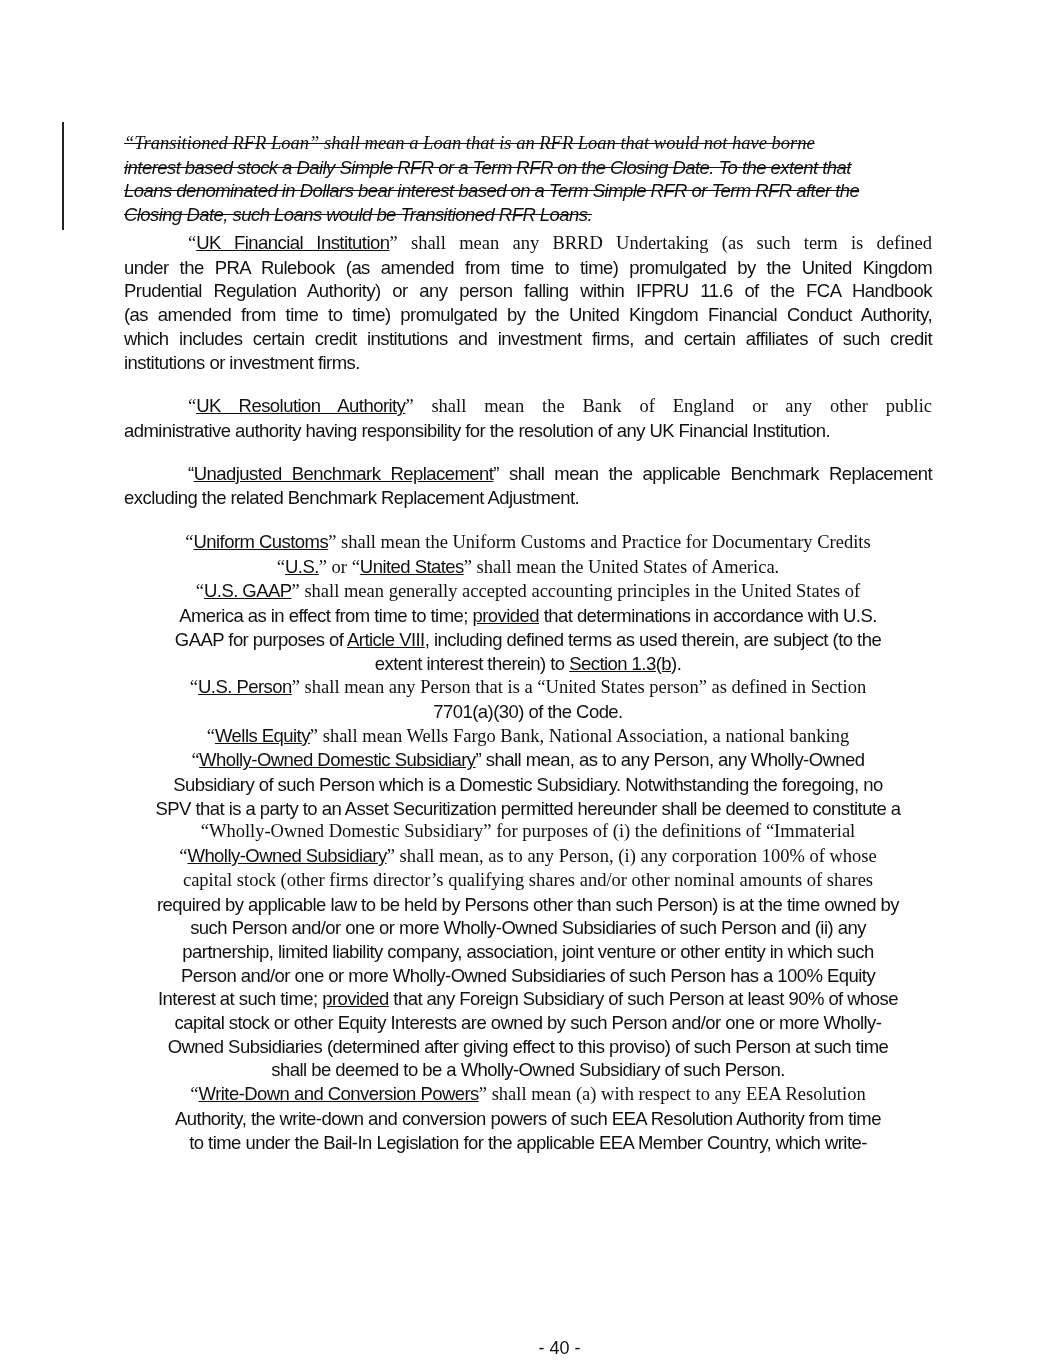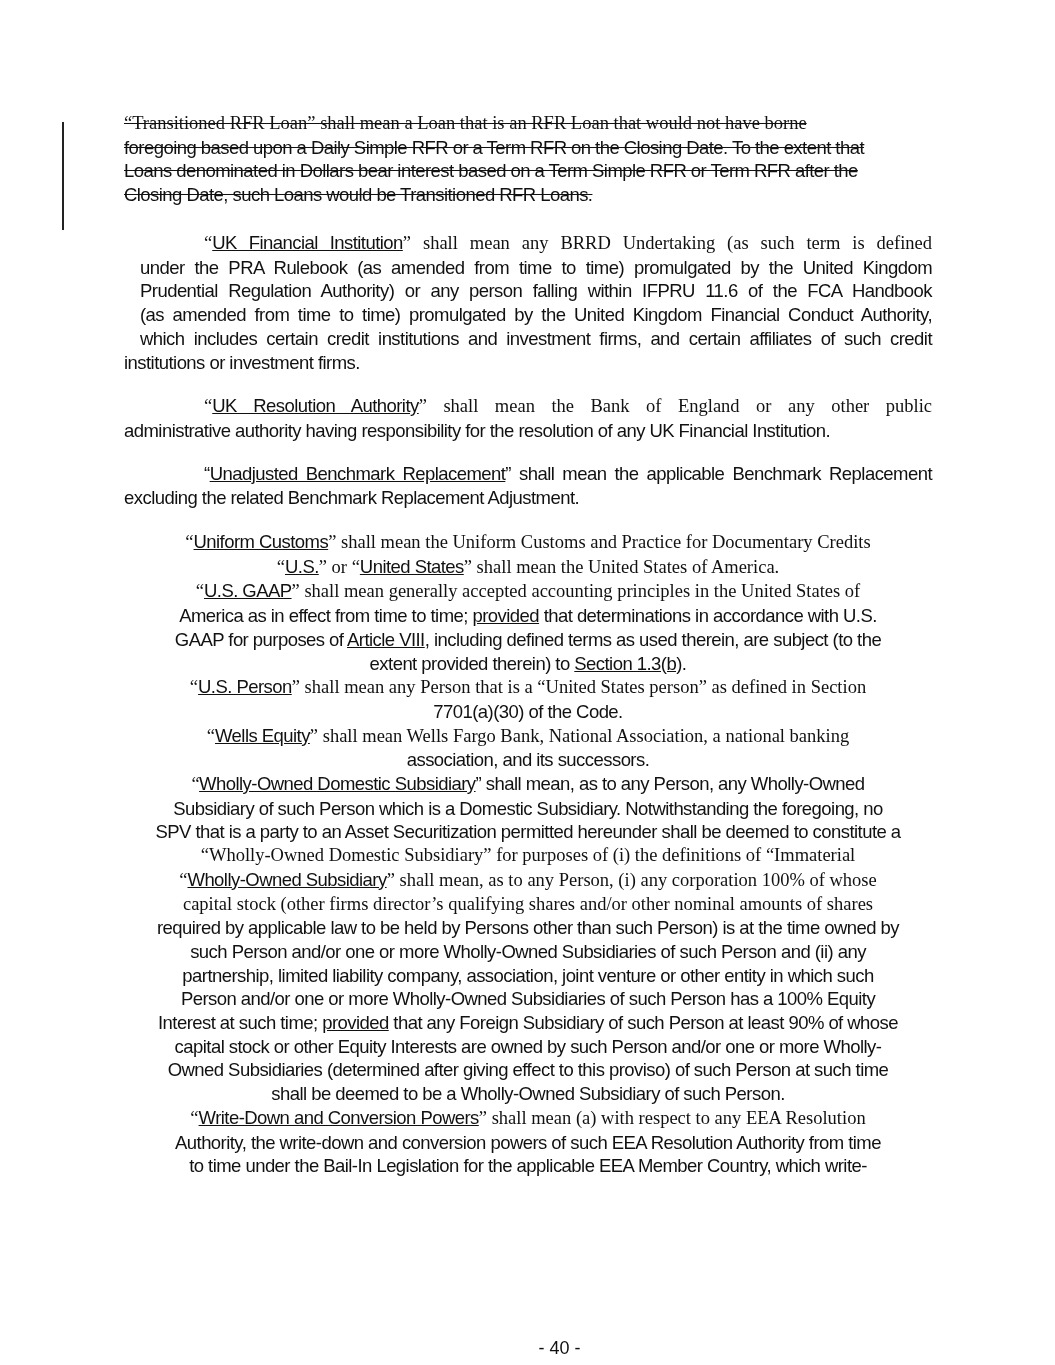--- a/index.html
+++ b/index.html
@@ -3,36 +3,36 @@
 <meta charset="utf-8">
 <style>
   html, body { margin:0; padding:0; background:#ffffff; }
   body { width:1055px; height:1365px; position:relative; overflow:hidden; color:#111; }
   .page { position:absolute; left:0; top:0; width:1055px; height:1365px; background:#fff; }
   .change-bar { position:absolute; left:62px; top:122px; width:2px; height:108px; background:#222; }
   .block { position:absolute; left:124px; width:808px; font-size:18.5px; line-height:23.7px; }
   .serif { font-family:"Liberation Serif", "DejaVu Serif", serif; }
   .sans { font-family:"Liberation Sans", "DejaVu Sans", sans-serif; letter-spacing:-0.55px; }
   .line { white-space:nowrap; display:block; }
-  .justify { text-align:justify; text-align-last:justify; white-space:normal;margin-left:16px; }
+  .justify { text-align:justify; text-align-last:justify; white-space:normal; }
   .u { text-decoration:underline; }
   .strike { text-decoration:line-through; }
   .indent { padding-left:64px; }
   .footer { position:absolute; top:1338px; left:0; width:1055px; text-align:center; font-family:"Liberation Sans", sans-serif; font-size:18px;margin-left:32px; }
 </style>
 </head>
 <body>
 
 <div class="page">
 
   <div class="change-bar"></div>
 
-  <div class="block" style="top:112px;">
+  <div class="block" style="top:132px;font-style:italic;">
     <span class="line serif strike">“Transitioned RFR Loan” shall mean a Loan that is an RFR Loan that would not have borne</span>
-    <span class="line sans strike">foregoing based upon a Daily Simple RFR or a Term RFR on the Closing Date.  To the extent that</span>
+    <span class="line sans strike">interest based stock a Daily Simple RFR or a Term RFR on the Closing Date.  To the extent that</span>
     <span class="line sans strike">Loans denominated in Dollars bear interest based on a Term Simple RFR or Term RFR after the</span>
     <span class="line sans strike">Closing Date, such Loans would be Transitioned RFR Loans.</span>
   </div>
 
   <div class="block" style="top:231px;">
     <span class="line justify indent serif">“<span class="sans u">UK Financial Institution</span><span>” shall mean any BRRD Undertaking (as such term is defined</span></span>
     <span class="line justify sans">under the PRA Rulebook (as amended from time to time) promulgated by the United Kingdom</span>
     <span class="line justify sans">Prudential Regulation Authority) or any person falling within IFPRU 11.6 of the FCA Handbook</span>
     <span class="line justify sans">(as amended from time to time) promulgated by the United Kingdom Financial Conduct Authority,</span>
     <span class="line justify sans">which includes certain credit institutions and investment firms, and certain affiliates of such credit</span>
@@ -50,27 +50,26 @@
   </div>
 
   <div class="block" style="top:530px;text-align:center;">
     <span class="line serif">“<span class="sans u">Uniform Customs</span><span>” shall mean the Uniform Customs and Practice for Documentary Credits</span></span>
 
     <span class="line serif">“<span class="sans u">U.S.</span><span>” or “</span><span class="sans u">United States</span><span>” shall mean the United States of America.</span></span>
 
     <span class="line serif">“<span class="sans u">U.S. GAAP</span><span>” shall mean generally accepted accounting principles in the United States of</span></span>
     <span class="line sans"><span>America as in effect from time to time; </span><span class="u">provided</span><span> that determinations in accordance with U.S.</span></span>
     <span class="line sans"><span>GAAP for purposes of </span><span class="u">Article VIII</span><span>, including defined terms as used therein, are subject (to the</span></span>
-    <span class="line sans"><span>extent provided therein) to </span><span class="u">Section 1.3(b)</span><span>.</span></span>
+    <span class="line sans"><span>extent interest therein) to </span><span class="u">Section 1.3(b)</span><span>.</span></span>
 
     <span class="line serif">“<span class="sans u">U.S. Person</span><span>” shall mean any Person that is a “United States person” as defined in Section</span></span>
     <span class="line sans">7701(a)(30) of the Code.</span>
 
     <span class="line serif">“<span class="sans u">Wells Equity</span><span>” shall mean Wells Fargo Bank, National Association, a national banking</span></span>
-    <span class="line sans">association, and its successors.</span>
 
     <span class="line sans"><span class="serif">“</span><span class="u">Wholly-Owned Domestic Subsidiary</span><span>” shall mean, as to any Person, any Wholly-Owned</span></span>
     <span class="line sans">Subsidiary of such Person which is a Domestic Subsidiary.  Notwithstanding the foregoing, no</span>
     <span class="line sans">SPV that is a party to an Asset Securitization permitted hereunder shall be deemed to constitute a</span>
     <span class="line serif">“Wholly-Owned Domestic Subsidiary” for purposes of (i) the definitions of “Immaterial</span>
 
     <span class="line serif">“<span class="sans u">Wholly-Owned Subsidiary</span><span>” shall mean, as to any Person, (i) any corporation 100% of whose</span></span>
     <span class="line serif">capital stock (other firms director’s qualifying shares and/or other nominal amounts of shares</span>
     <span class="line sans">required by applicable law to be held by Persons other than such Person) is at the time owned by</span>
     <span class="line sans">such Person and/or one or more Wholly-Owned Subsidiaries of such Person and (ii) any</span>

